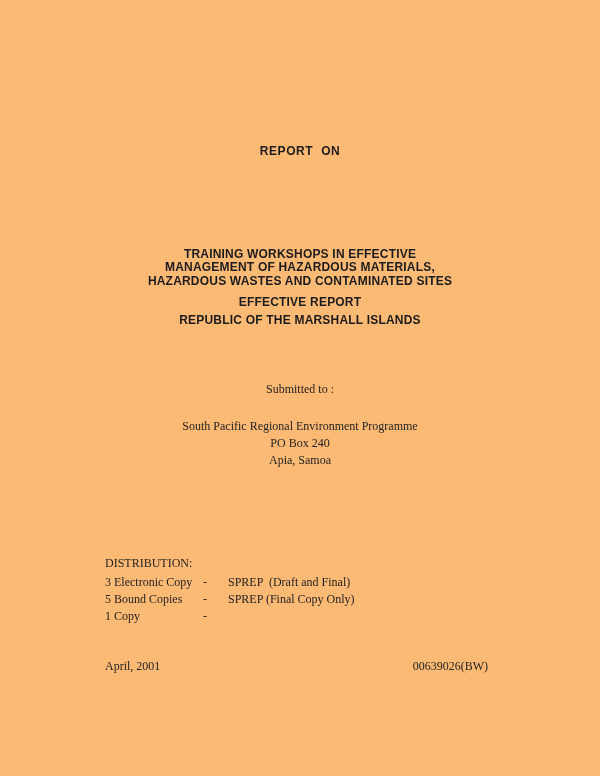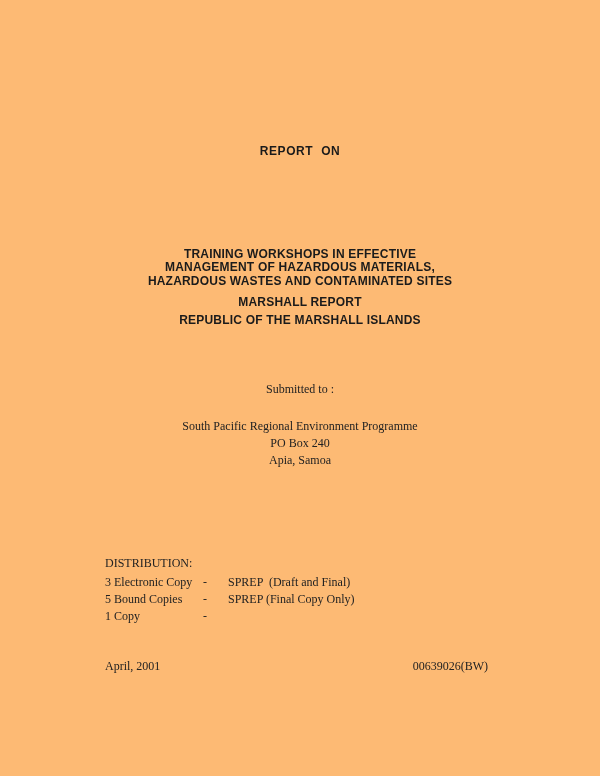--- a/index.html
+++ b/index.html
@@ -91,21 +91,21 @@
 <div class="page">
 
   <div class="centered sans-bold report-on ws-pre">REPORT  ON</div>
 
   <div class="centered sans-bold title-main">
     <div class="ws-pre">TRAINING WORKSHOPS IN EFFECTIVE</div>
     <div class="ws-pre">MANAGEMENT OF HAZARDOUS MATERIALS,</div>
     <div class="ws-pre">HAZARDOUS WASTES AND CONTAMINATED SITES</div>
   </div>
 
-  <div class="centered sans-bold subtitle-1 ws-pre">MARSHALL REPORT</div>
+  <div class="centered sans-bold subtitle-1 ws-pre">EFFECTIVE REPORT</div>
 
   <div class="centered sans-bold subtitle-2 ws-pre">REPUBLIC OF THE MARSHALL ISLANDS</div>
 
   <div class="centered serif submitted-to ws-pre">Submitted to :</div>
 
   <div class="centered serif address-block">
     <div class="ws-pre">South Pacific Regional Environment Programme</div>
     <div class="ws-pre">PO Box 240</div>
     <div class="ws-pre">Apia, Samoa</div>
   </div>

